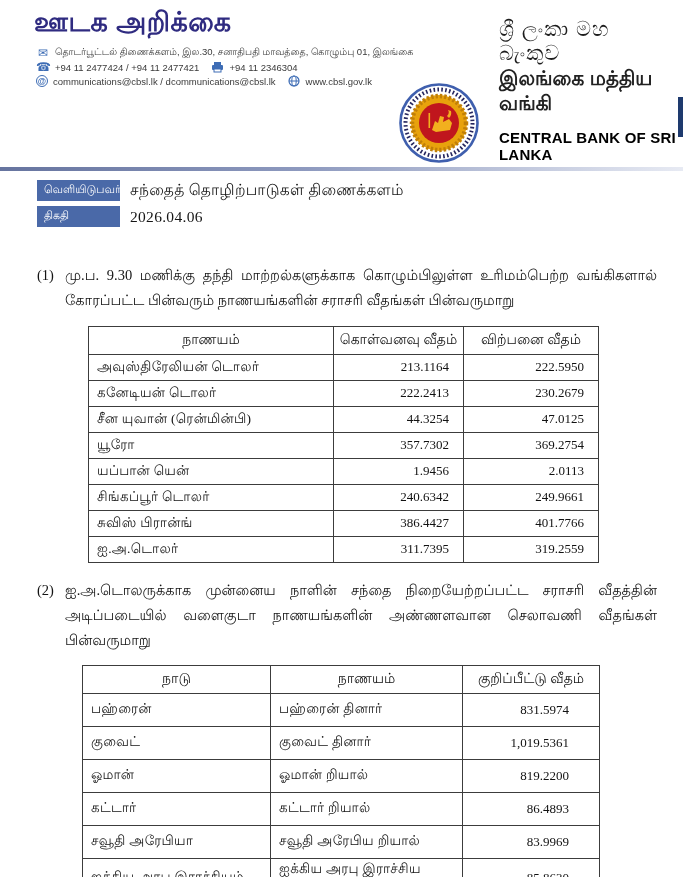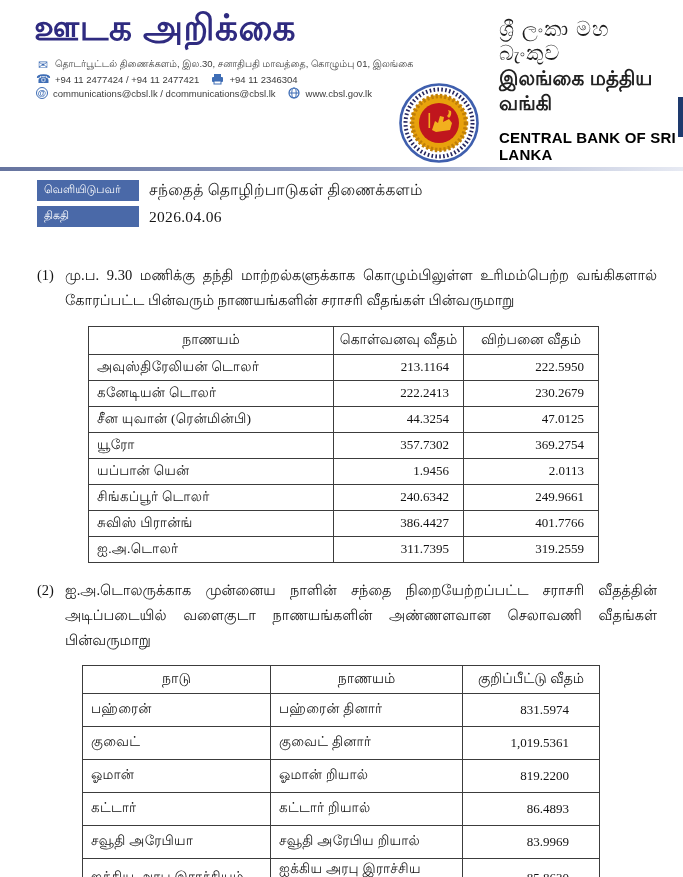--- a/index.html
+++ b/index.html
@@ -13,21 +13,21 @@
     font-family: "Liberation Serif", serif;
     color: #111;
     overflow: hidden;
   }
 
   
   .hdr { display: flex; justify-content: space-between; padding: 7px 6px 0 34px; }
   .hdr-left { width: 365px; }
   .doc-title {
     font-family: "Liberation Sans", sans-serif;
-    font-size: 36px;
+    font-size: 27px;
     font-weight: 800;
     color: #2f2b80;
     letter-spacing: 0.5px;
     margin-bottom: 5px;
   }
   .contact-line {
     display: flex;
     align-items: center;
     gap: 5px;
     font-family: "Liberation Sans", sans-serif;
@@ -73,21 +73,21 @@
     position: absolute;
     right: 0; top: 97px;
     width: 5px; height: 40px;
     background: #1e3a6e;
   }
 
   
   .meta { margin: 9px 0 0 37px; }
   .meta-row { display: flex; align-items: center; margin-bottom: 5px; }
   .badge {
-    width: 102px;
+    width: 83px;
     background: #4a69a8;
     color: #fff;
     font-size: 11px;
     padding: 3px 7px 4px;
     flex: 0 0 auto;
   }
   .meta-value { margin-left: 10px; font-size: 15.5px; color: #151515; letter-spacing: 0.3px; }
 
   
   .para { display: flex; margin: 0 26px 0 37px; font-size: 14.5px; line-height: 1.72; text-align: justify; color: #141414; }

